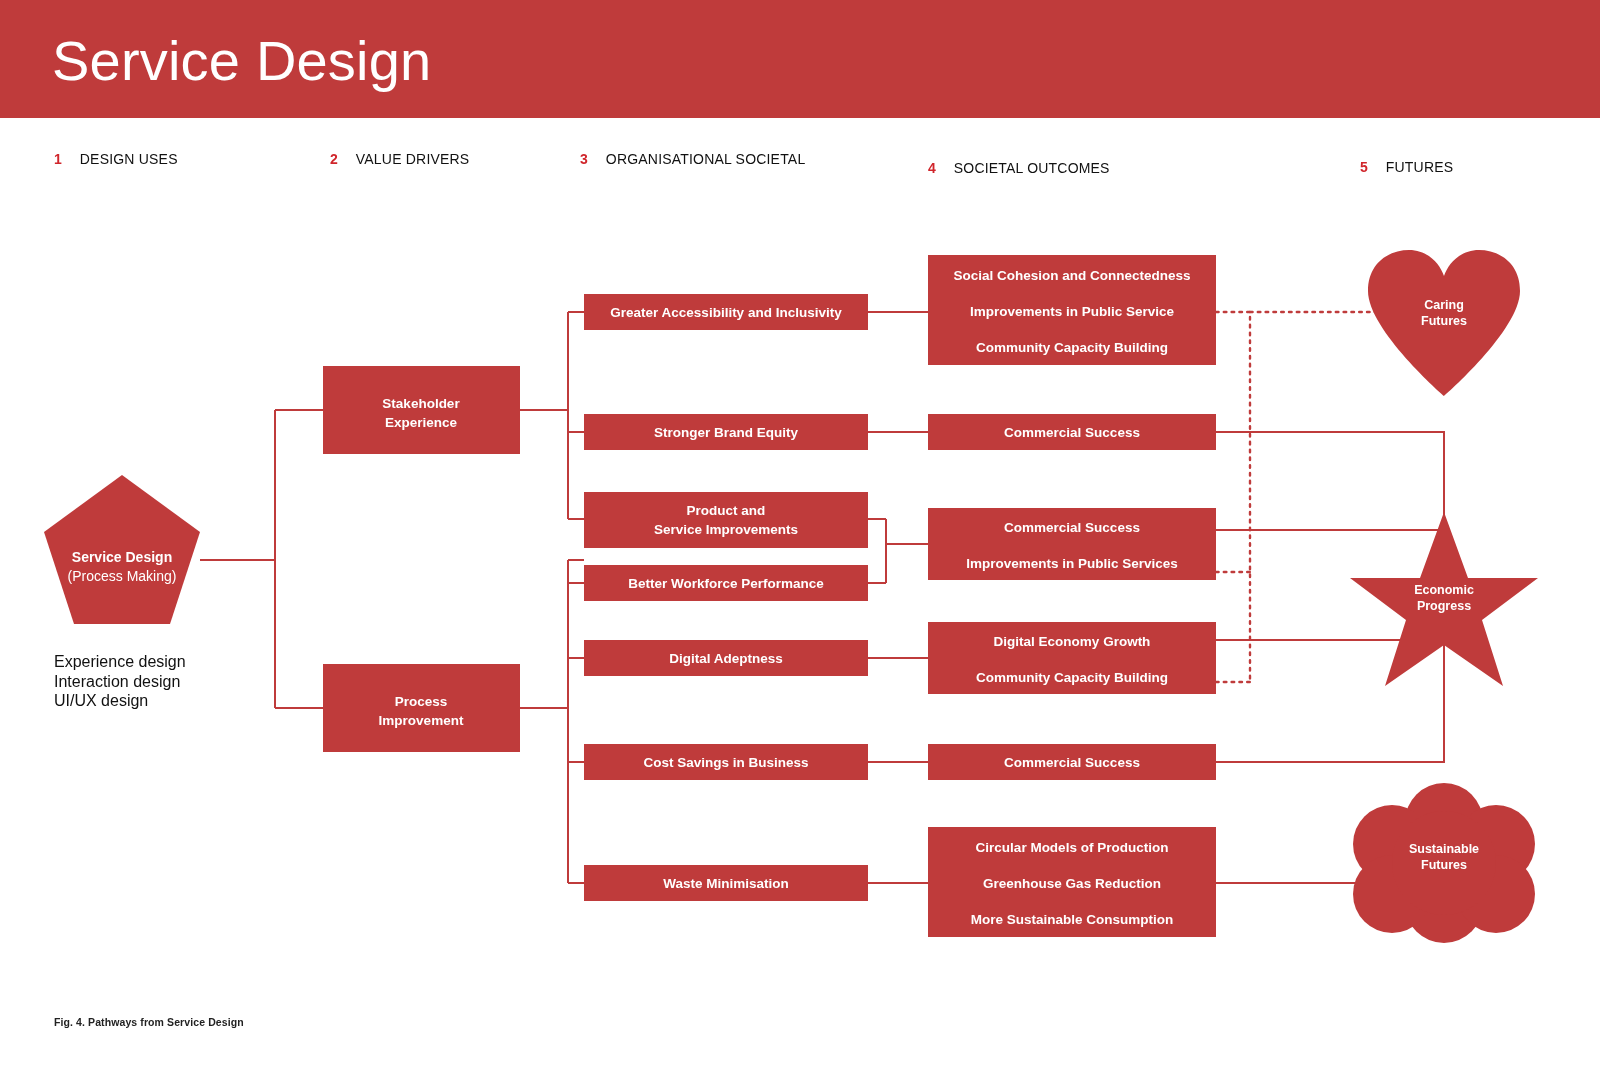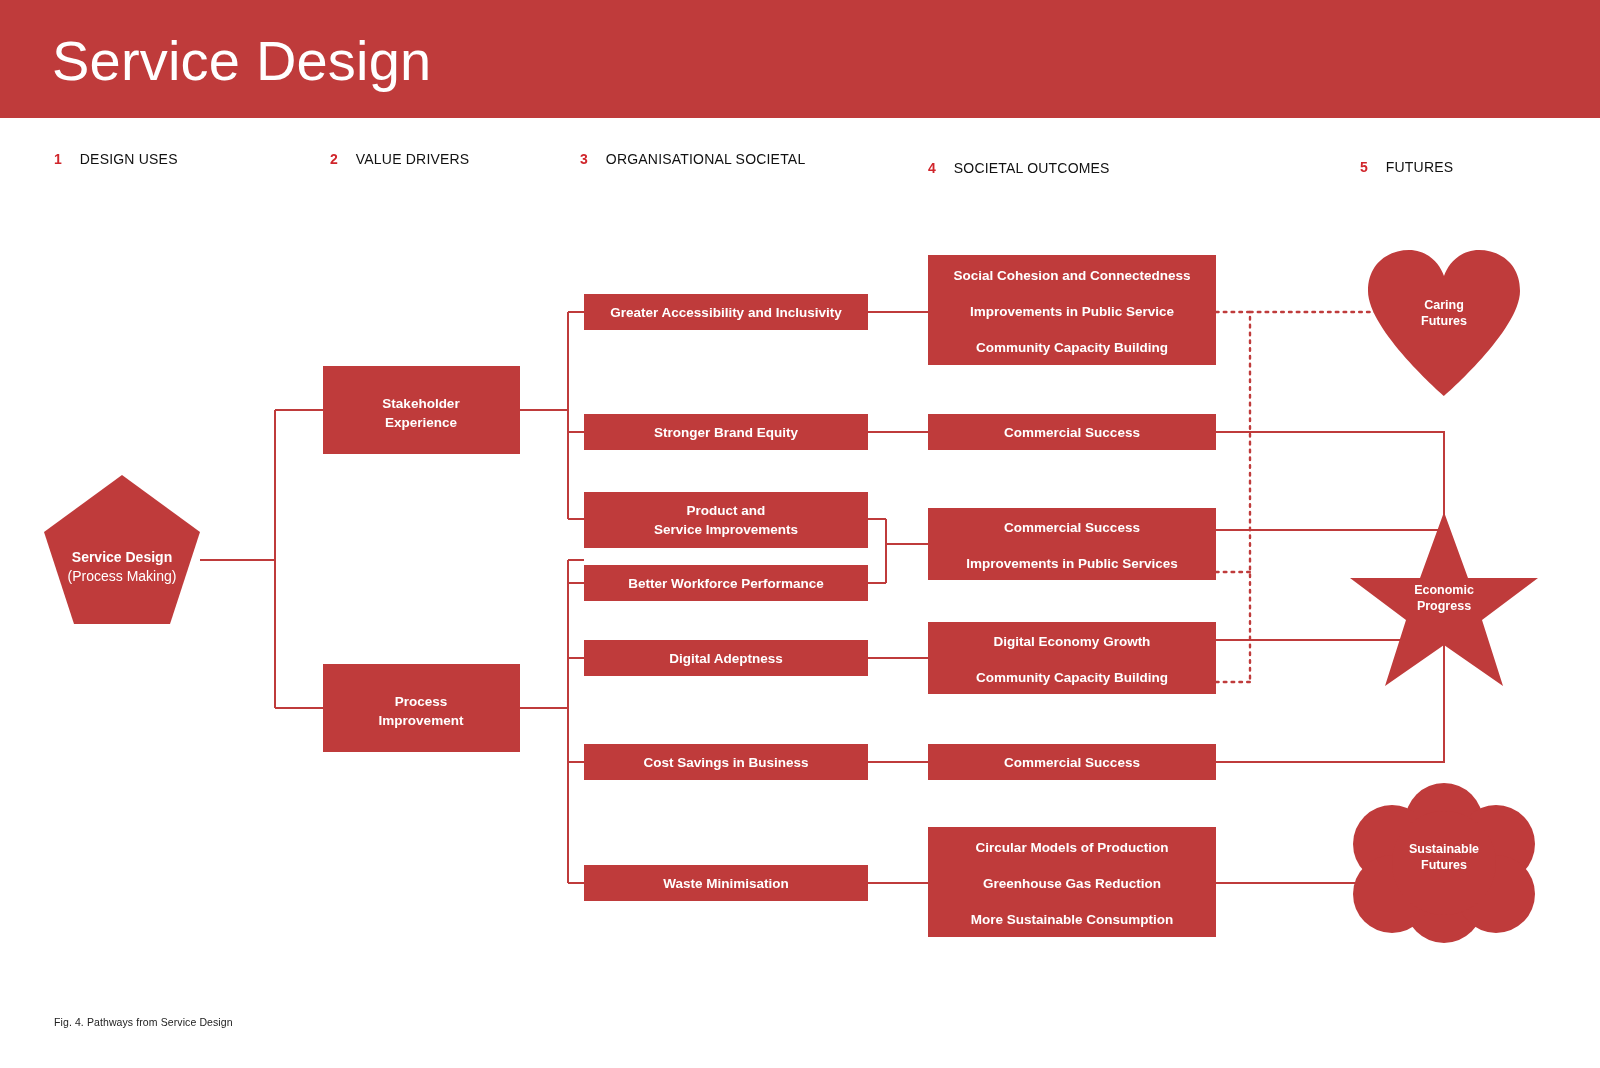--- a/index.html
+++ b/index.html
@@ -23,21 +23,21 @@
   .t14{font-size:14px;}
   .t12{font-size:12.5px;}
   .box{fill:#bf3b3b;}
   .line{stroke:#bf3b3b;stroke-width:2;fill:none;}
   .dline{stroke:#bf3b3b;stroke-width:2.4;fill:none;stroke-dasharray:2.6 5.2;stroke-linecap:round;}
 
   
   .pent-caption{position:absolute;left:54px;top:652px;font-size:16px;line-height:19.5px;color:#111111;font-weight:400;}
 
   
-  .figcaption{position:absolute;left:54px;top:1016px;font-size:10.5px;color:#222222;font-weight:400;letter-spacing:0.1px;}
+  .figcaption{position:absolute;left:54px;top:1016px;font-size:10.5px;color:#222222;font-weight:700;letter-spacing:0.1px;}
 </style>
 </head>
 <body>
 
 <div id="stage">
 
   <div class="header">
     <div class="header-title">Service Design</div>
   </div>
 
@@ -220,16 +220,21 @@
         <circle class="box" cx="1392" cy="894" r="39"></circle>
         <circle class="box" cx="1496" cy="894" r="39"></circle>
         <circle class="box" cx="1444" cy="863" r="52"></circle>
       </g>
       <text class="node-text t12" x="1444" y="853">Sustainable</text>
       <text class="node-text t12" x="1444" y="869">Futures</text>
     </g>
 
   </svg>
 
+  <div class="pent-caption">
+    <div>Experience design</div>
+    <div>Interaction design</div>
+    <div>UI/UX design</div>
+  </div>
 
   <div class="figcaption">Fig. 4. Pathways from Service Design</div>
 
 </div>
 
 </body></html>

